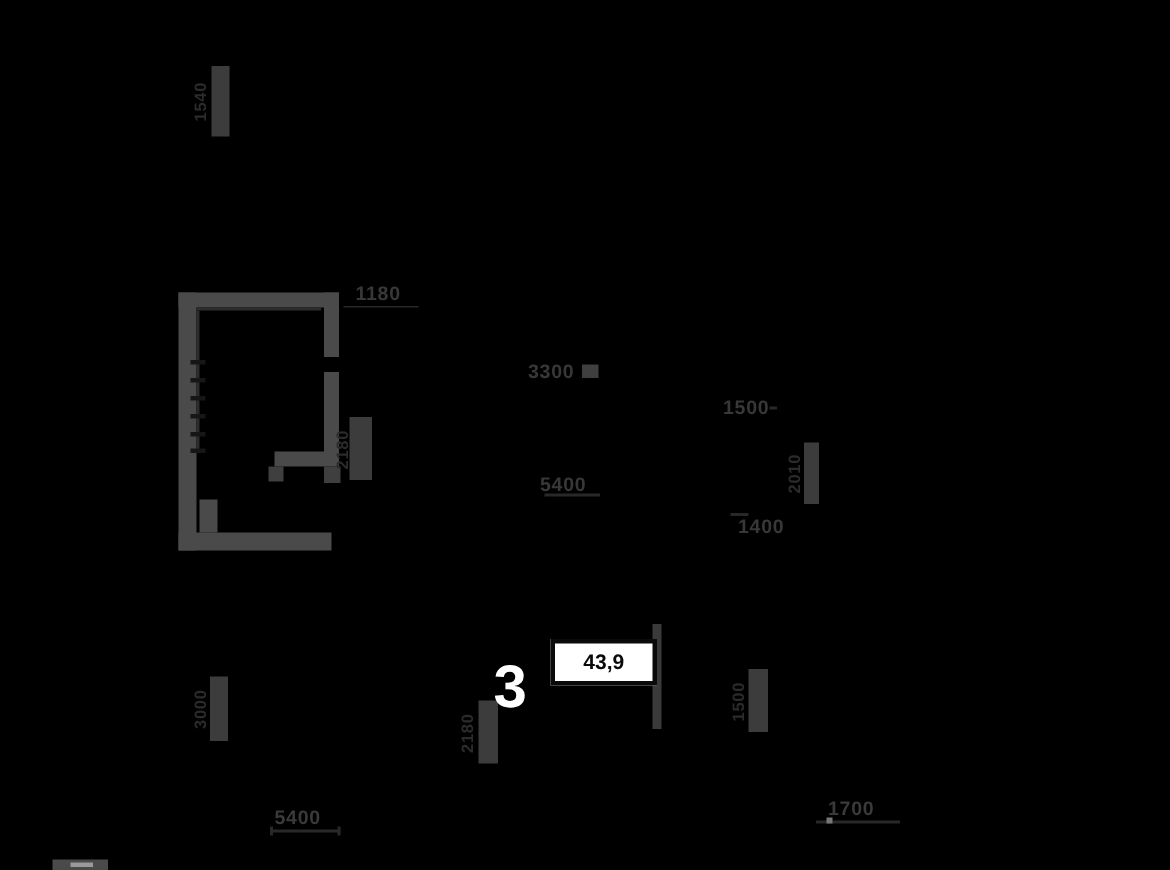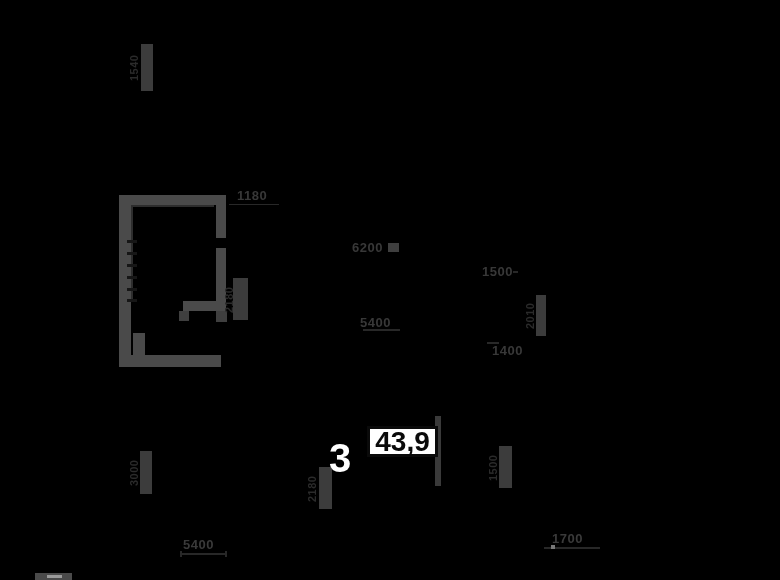--- a/index.html
+++ b/index.html
@@ -23,21 +23,21 @@
     writing-mode:vertical-rl; transform:rotate(180deg); text-align:center;
     line-height:11px; letter-spacing:0.5px; width:12px;
   }
   .unit-number {
     position:absolute; left:329px; top:436px; color:#ffffff;
     font-size:40px; font-weight:bold; line-height:44px;
   }
   .area-boxes { position:absolute; left:367px; top:426px; width:71px; }
   .area-box {
     box-sizing:border-box; width:71px; height:31px; background:#ffffff;
-    border:3px solid #0a0a0a; text-align:center; font-size:28px;
+    border:3px solid #0a0a0a; text-align:center; font-size:14px;
     font-weight:bold; color:#0a0a0a; line-height:25px;
   }
   .area-box + .area-box { margin-top:-3px; }
   .strip { position:absolute; background:#3a3a3a; }
   .cutoff { position:absolute; left:35px; top:573px; width:37px; height:7px; background:#4a4a4a; }
   .cutoff-in { position:absolute; left:12px; top:2px; width:15px; height:3px; background:#9a9a9a; }
 </style>
 </head>
 <body>
 
@@ -58,21 +58,21 @@
   <div class="tick" style="left:127px; top:240px; width:10px; height:3px;"></div>
   <div class="tick" style="left:127px; top:252px; width:10px; height:3px;"></div>
   <div class="tick" style="left:127px; top:264px; width:10px; height:3px;"></div>
   <div class="tick" style="left:127px; top:276px; width:10px; height:3px;"></div>
   <div class="tick" style="left:127px; top:288px; width:10px; height:3px;"></div>
   <div class="tick" style="left:127px; top:299px; width:10px; height:3px;"></div>
 
   <div class="dim-h" style="left:237px; top:189px;">1180</div>
   <div class="dimline" style="left:229px; top:204px; width:50px; height:1px;"></div>
 
-  <div class="dim-h" style="left:352px; top:241px;">6200</div>
+  <div class="dim-h" style="left:352px; top:241px;">3300</div>
   <div class="wall dk" style="left:388px; top:243px; width:11px; height:9px;"></div>
 
   <div class="dim-h" style="left:482px; top:265px;">1500</div>
   <div class="dimline" style="left:513px; top:271px; width:5px; height:2px;"></div>
 
   <div class="dim-h" style="left:360px; top:316px;">5400</div>
   <div class="dimline" style="left:363px; top:329px; width:37px; height:2px;"></div>
 
   <div class="dim-h" style="left:492px; top:344px;">1400</div>
   <div class="dimline" style="left:487px; top:342px; width:12px; height:2px;"></div>

